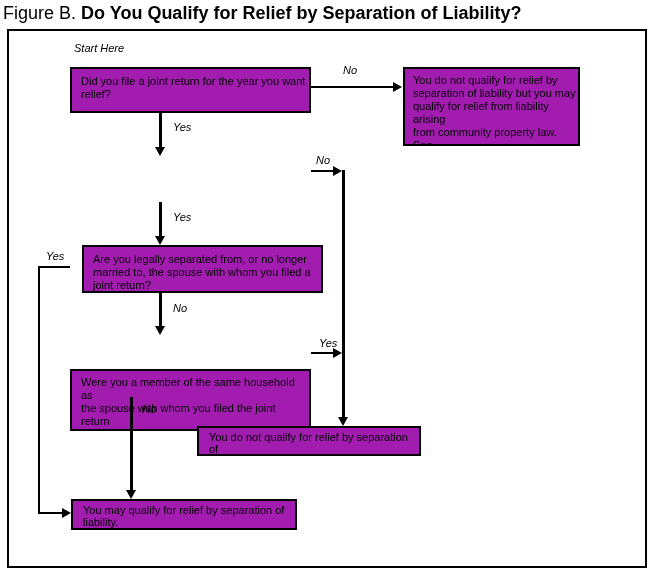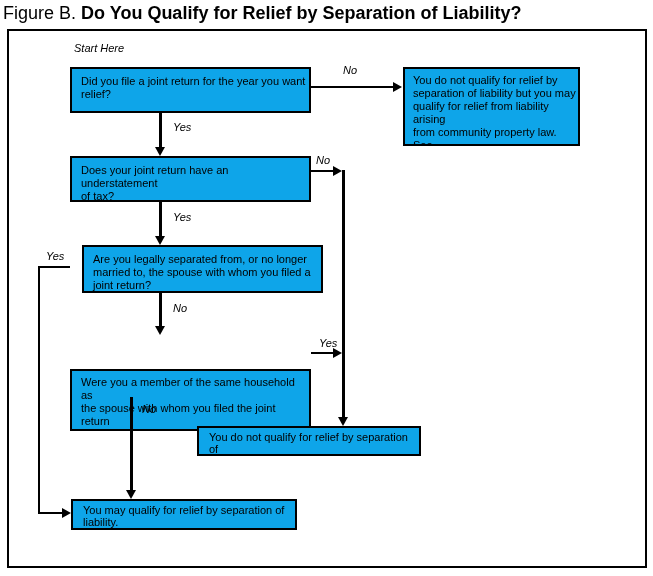--- a/index.html
+++ b/index.html
@@ -23,21 +23,21 @@
   .frame {
     position: absolute;
     left: 7px; top: 29px;
     width: 640px; height: 539px;
     border: 2px solid #000;
     background: #ffffff;
   }
   .box {
     position: absolute;
     border: 2px solid #000;
-    background: #0ea5e9;
+    background: #a21caf;
     font-size: 11px;
     line-height: 13px;
     white-space: pre-line;
     overflow: hidden;
   }
   .qbox { padding: 6px 2px 0 9px; }
   .rbox { padding: 3px 2px 0 10px; line-height: 12px; }
   .line { position: absolute; background: #000; }
   .lbl {
     position: absolute;
@@ -84,22 +84,20 @@
   <div class="box" style="left:403px; top:67px; width:177px; height:79px; padding:5px 2px 0 8px;"><span>You do not qualify for relief by
 separation of liability but you may
 qualify for relief from liability arising
 from community property law. See
 </span></div>
 
   <div class="line" style="left:159px; top:113px; width:3px; height:34px;"></div>
   <div class="arr-d" style="left:155px; top:147px;"></div>
   <div class="lbl" style="left:173px; top:121px;">Yes</div>
 
-  <div class="box qbox" style="left:70px; top:156px; width:241px; height:46px;">Does your joint return have an understatement
-of tax?</div>
 
   <div class="line" style="left:311px; top:170px; width:23px; height:2px;"></div>
   <div class="arr-r" style="left:333px; top:166px;"></div>
   <div class="lbl" style="left:316px; top:154px;">No</div>
 
   <div class="line" style="left:342px; top:170px; width:3px; height:247px;"></div>
   <div class="arr-d" style="left:338px; top:417px;"></div>
 
   <div class="line" style="left:159px; top:202px; width:3px; height:34px;"></div>
   <div class="arr-d" style="left:155px; top:236px;"></div>

